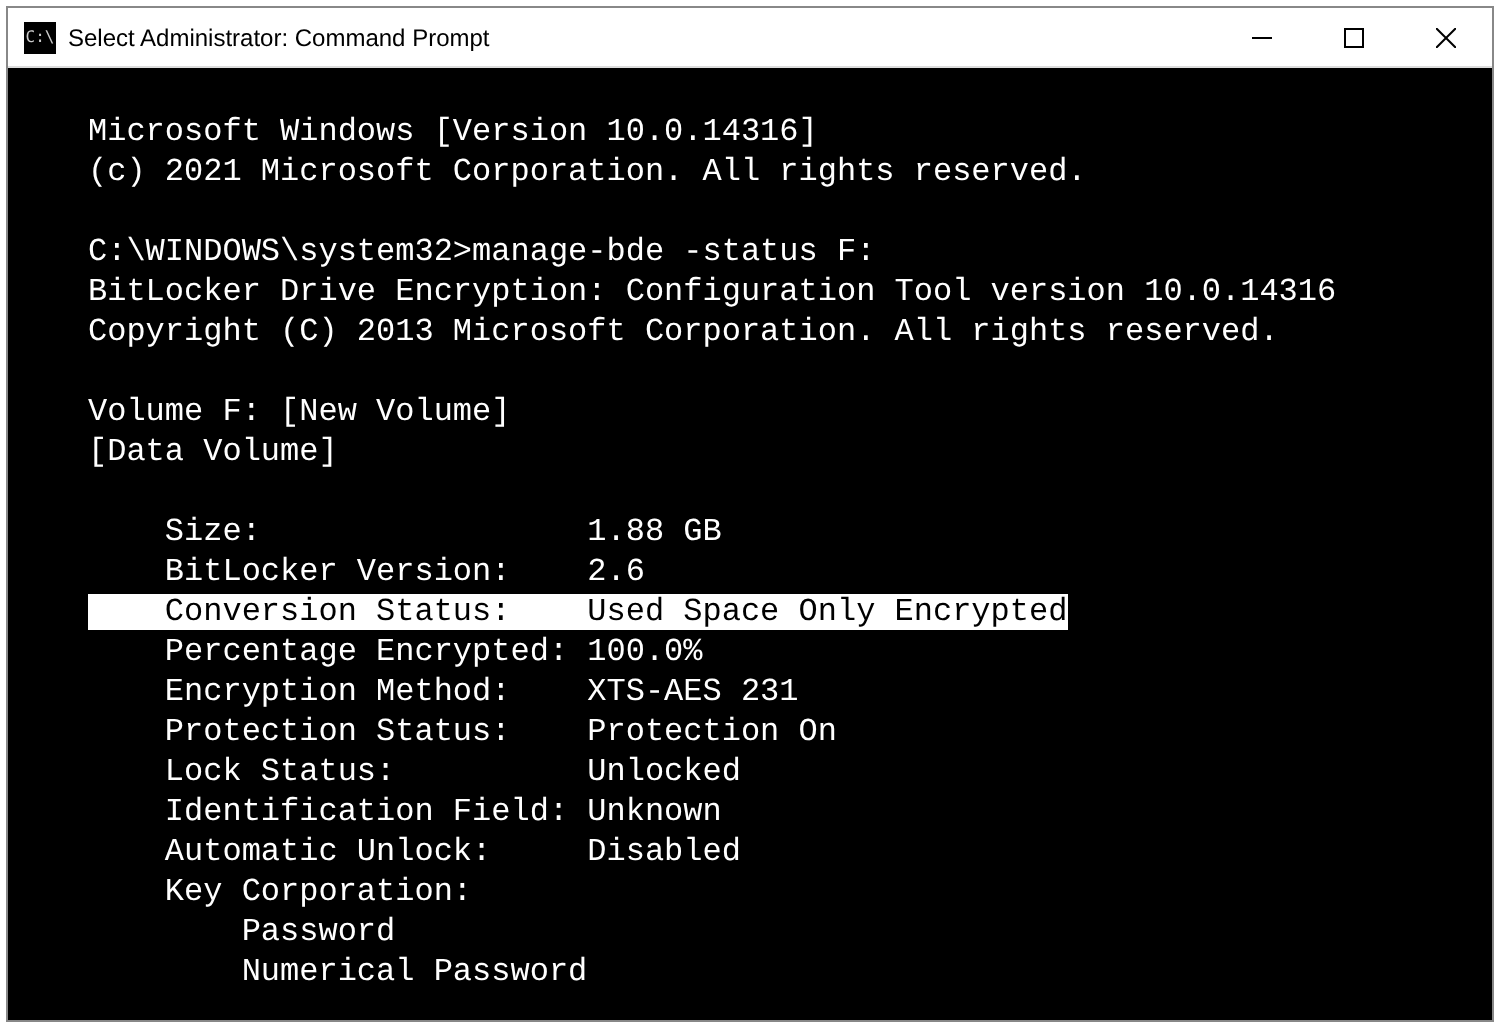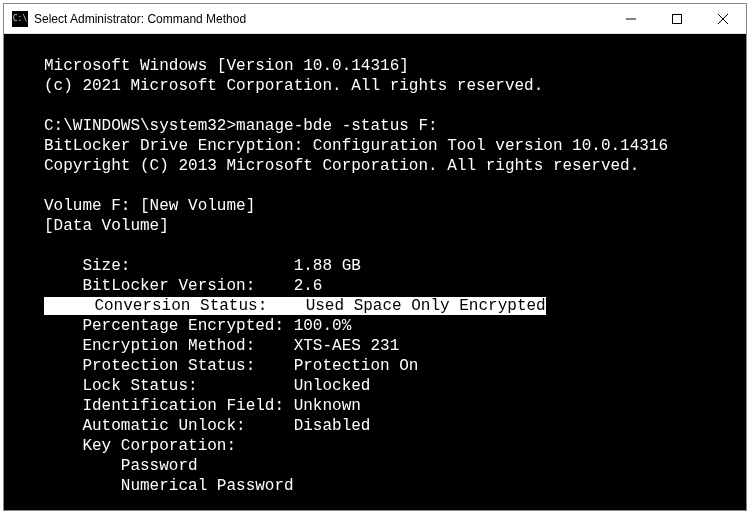--- a/index.html
+++ b/index.html
@@ -7,32 +7,32 @@
     .window { position: absolute; top: 3px; left: 3px; width: 744px; height: 508px; background: #fff; border: 1px solid #888; display: flex; flex-direction: column; }
     .titlebar { height: 30px; background: #fff; display: flex; align-items: center; border-bottom: 1px solid #ddd; }
     .app-icon { width: 16px; height: 16px; margin: 0 6px 0 8px; background: #000; display: flex; align-items: center; justify-content: center; }
     .app-icon-inner { color: #ccc; font-size: 8px; font-family: monospace; line-height: 1; }
     .title-text { font-size: 12px; color: #000; flex: 0 0 auto; }
     .title-spacer { flex: 1; }
     .win-btn { width: 46px; height: 29px; display: flex; align-items: center; justify-content: center; cursor: pointer; }
     .win-btn svg { width: 10px; height: 10px; }
     .terminal { flex: 1; background: #000; color: #fff; font-family: Consolas, "Courier New", monospace; font-size: 16px; line-height: 20px; padding: 2px 4px; overflow: hidden; position: relative; white-space: pre; letter-spacing: 0; }
     .line { white-space: pre; margin-left: 36px; }
-    .hl { background: #fff; color: #000; padding-left: 12px; }
+    .hl { background: #fff; color: #000; }
     .watermark { position: absolute; top: 188px; left: 280px; font-family: Arial, sans-serif; font-weight: bold; font-size: 24px; color: #fff; text-shadow: 1px 1px 2px #000, -1px -1px 2px #000, 1px -1px 2px #000, -1px 1px 2px #000; pointer-events: none; }
   </style>
 </head>
 <body>
 
 <div class="window">
   <div class="titlebar">
     <div class="app-icon">
         <span class="app-icon-inner">C:\</span>
       </div>
-    <div class="title-text">Select Administrator: Command Method</div>
+    <div class="title-text">Select Administrator: Command Prompt</div>
     <div class="title-spacer"></div>
     <div class="win-btn">
       <svg viewBox="0 0 10 10">
           <line x1="0" y1="5" x2="10" y2="5" stroke="#000" stroke-width="1"></line>
         </svg>
     </div>
     <div class="win-btn">
       <svg viewBox="0 0 10 10">
           <rect x="0.5" y="0.5" width="9" height="9" fill="none" stroke="#000" stroke-width="1"></rect>
         </svg>

